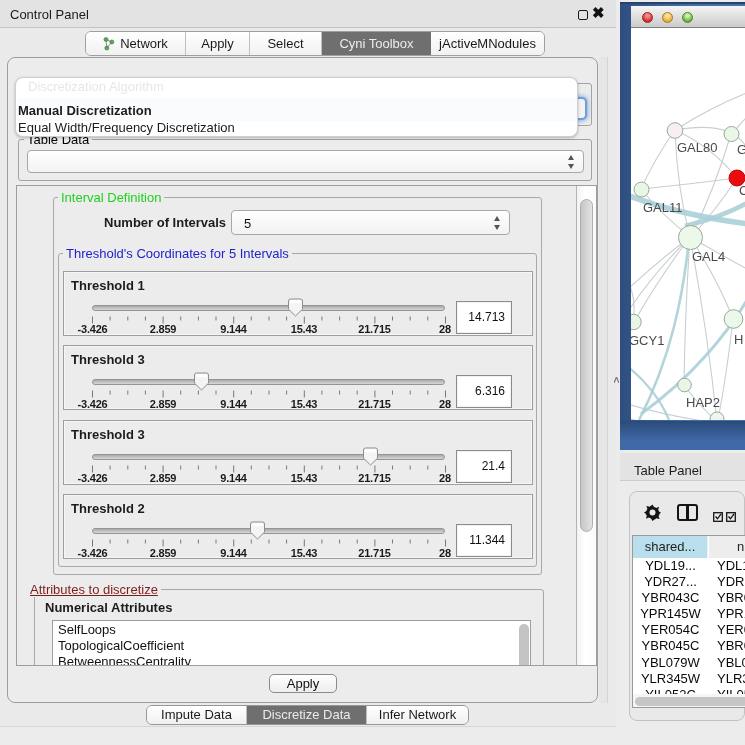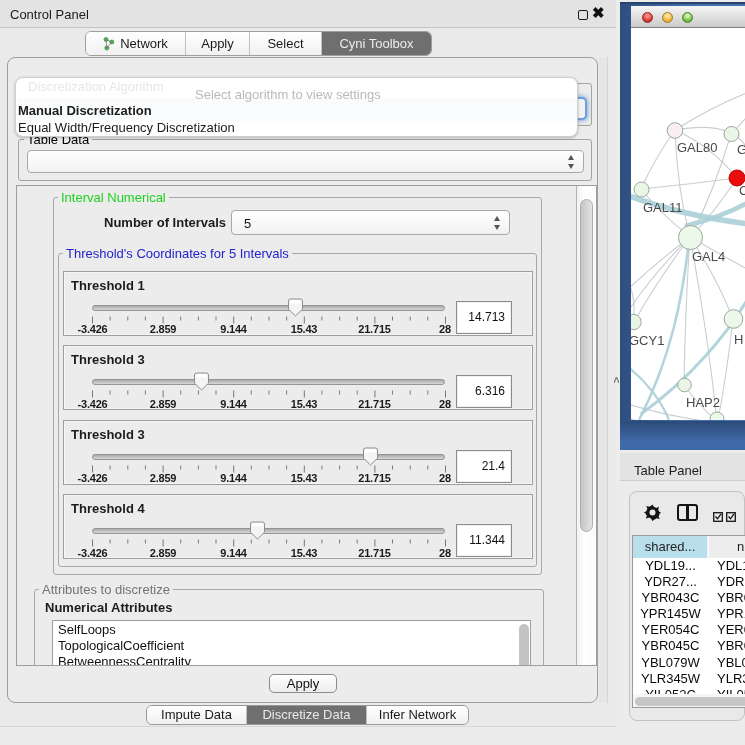--- a/index.html
+++ b/index.html
@@ -56,47 +56,47 @@
 <div class="abs" id="toptabs">
   <div class="seg" style="width:100px; gap:5px;"><svg width="12" height="14" viewBox="0 0 12 14">
         <circle cx="3" cy="2.5" r="2" fill="#51b753" stroke="#35853b" stroke-width="0.7"></circle>
         <circle cx="8.8" cy="5" r="2" fill="#51b753" stroke="#35853b" stroke-width="0.7"></circle>
         <circle cx="3.8" cy="11" r="2" fill="#51b753" stroke="#35853b" stroke-width="0.7"></circle>
         <path d="M3,2.5 L8.8,5 L3.8,11 Z" fill="none" stroke="#777" stroke-width="0.8"></path>
       </svg>Network</div>
   <div class="seg" style="width:64px;">Apply</div>
   <div class="seg" style="width:72px;">Select</div>
   <div class="seg sel" style="width:109px;">Cyni Toolbox</div>
+  <div class="seg" style="width:113px;">jActiveMNodules</div>
 </div>
 
 <div class="group" style="left:18px; top:83px; width:574px; height:43px;"></div>
 
 <div class="abs" style="left:548px; top:97px; width:39px; height:23px; background:#f2f2f2; border:2px solid #6f9ed9; border-radius:5px; box-shadow:0 0 4px 1px #85aedd;"></div>
 <div class="abs" style="left:570px; top:100px; width:9px; height:16px;">
     <div class="arrows" style="right:0;"></div>
   </div>
 
 <div class="group" style="left:18px; top:139px; width:574px; height:42px;"></div>
 <div class="glabel" style="left:24px; top:132px;">Table Data</div>
 <div class="combo" style="left:27px; top:150px; width:557px; height:23px;">
     <span class="arrows"></span>
   </div>
 
 <div class="abs" id="overlay" style="left:15px; top:77px; width:563px; height:60px; background:#ffffff; border:1px solid #cfcfcf; border-radius:8px; box-shadow:0 1px 3px rgba(0,0,0,0.25);">
   <div class="txt" style="left:12px; top:1px; color:#e7e7e7;">Discretization Algorithm</div>
   <div class="abs" style="left:1px; top:20px; width:560px; height:23px; background:rgba(130,170,215,0.05);"></div>
-  <div class="txt" style="left:179px; top:9px; color:#b9b9b9;">Select algorithm to view settings</div>
   <div class="txt b" style="left:2px; top:25px;">Manual Discretization</div>
   <div class="txt" style="left:2px; top:42px;">Equal Width/Frequency Discretization</div>
 </div>
 
 <div class="abs" id="scrollpane" style="left:16px; top:185px; width:581px; height:481px; border:1px solid #9e9e9e; background:#ececec; overflow:hidden;">
 
   <div class="group" style="left:36px; top:11px; width:489px; height:378px; border-color:#a8a8a8;"></div>
-  <div class="glabel" style="left:41px; top:4px; color:#1fd11f;">Interval Numerical</div>
+  <div class="glabel" style="left:41px; top:4px; color:#1fd11f;">Interval Definition</div>
   <div class="txt b" style="left:87px; top:29px;">Number of Intervals</div>
   <div class="combo" style="left:214px; top:24px; width:279px; height:25px;">
       <span class="cv">5</span>
       <span class="arrows"></span>
     </div>
 
   <div class="group" style="left:41px; top:67px; width:479px; height:314px; border-color:#a8a8a8;"></div>
   <div class="glabel" style="left:46px; top:60px; color:#2222cc;">Threshold's Coordinates for 5 Intervals</div>
 
   <div class="thr" style="top:84.5px;">
@@ -222,21 +222,21 @@
         <span style="left:71px;">2.859</span>
         <span style="left:141.5px;">9.144</span>
         <span style="left:212px;">15.43</span>
         <span style="left:282.5px;">21.715</span>
         <span style="left:353px;">28</span>
       </div>
     <div class="vbox">21.4</div>
   </div>
 
   <div class="thr" style="top:308px;">
-    <div class="txt b" style="left:7px; top:6px;">Threshold 4</div>
+    <div class="txt b" style="left:7px; top:6px;">Threshold 2</div>
     <div class="track"></div>
     <div class="thumb" style="left:186.4px;"><svg width="15" height="19" viewBox="0 0 15 19">
           <path d="M2.5,1 h10 a2,2 0 0 1 2,2 v8.2 L7.5,18 L0.5,11.2 V3 a2,2 0 0 1 2,-2 Z" fill="#f4f4f4" stroke="#8d8d8d" stroke-width="1"></path>
           <path d="M3,2.2 h9 a1,1 0 0 1 1,1 v2 h-11 v-2 a1,1 0 0 1 1,-1 Z" fill="#ffffff"></path>
         </svg></div>
     <div class="ticks">
         <svg width="354" height="8">
           <line x1="0.5" y1="0.5" x2="0.5" y2="7.5" stroke="#777" stroke-width="1"></line>
           <line x1="18.1" y1="0.5" x2="18.1" y2="4.5" stroke="#7a7a7a" stroke-width="1"></line>
           <line x1="35.8" y1="0.5" x2="35.8" y2="4.5" stroke="#7a7a7a" stroke-width="1"></line>
@@ -265,21 +265,21 @@
         <span style="left:71px;">2.859</span>
         <span style="left:141.5px;">9.144</span>
         <span style="left:212px;">15.43</span>
         <span style="left:282.5px;">21.715</span>
         <span style="left:353px;">28</span>
       </div>
     <div class="vbox">11.344</div>
   </div>
 
   <div class="group" style="left:17px; top:403px; width:510px; height:90px; border-color:#a8a8a8;"></div>
-  <div class="glabel" style="left:22px; top:396px; color:#737373;">Attributes to discretize</div>
+  <div class="glabel" style="left:10px; top:396px; color:#7f1d1d;text-decoration:underline;">Attributes to discretize</div>
   <div class="txt b" style="left:28px; top:414px;">Numerical Attributes</div>
   <div class="abs" style="left:35px; top:434px; width:479px; height:60px; background:#fff; border:1px solid #9e9e9e; font-size:13px; color:#111;">
     <div style="padding:1px 0 0 5px; line-height:16px;">SelfLoops<br>TopologicalCoefficient<br>BetweennessCentrality<br>ClusteringCoefficient</div>
     <div style="position:absolute; right:1.5px; top:3px; width:9.5px; height:70px; background:#c3c3c3; border-radius:5px;"></div>
   </div>
 
   <div class="abs" style="left:559px; top:0; width:21px; height:481px; background:linear-gradient(to right,#f2f2f2,#ffffff 40%,#fafafa); border-left:1px solid #b3b3b3;"></div>
   <div class="abs" style="left:562.5px; top:13px; width:13px; height:333px; background:linear-gradient(to right,#c6c6c6,#e3e3e3); border:1px solid #adadad; border-radius:7px;"></div>
 </div>
 

